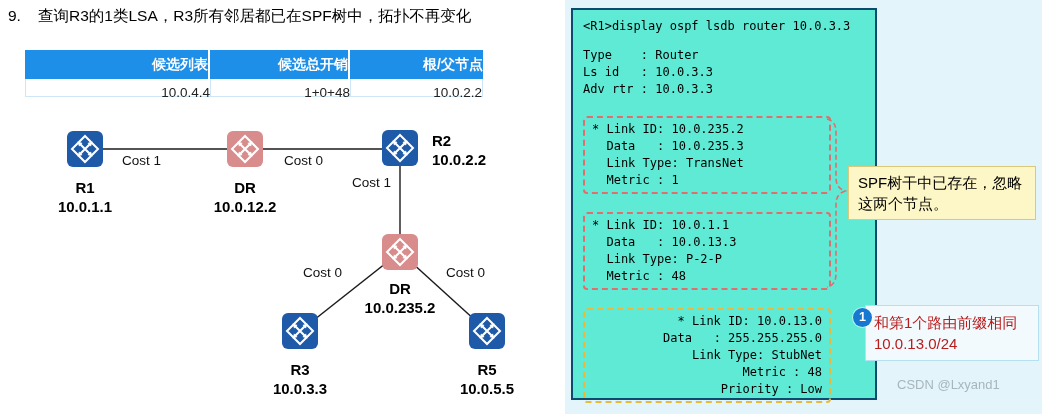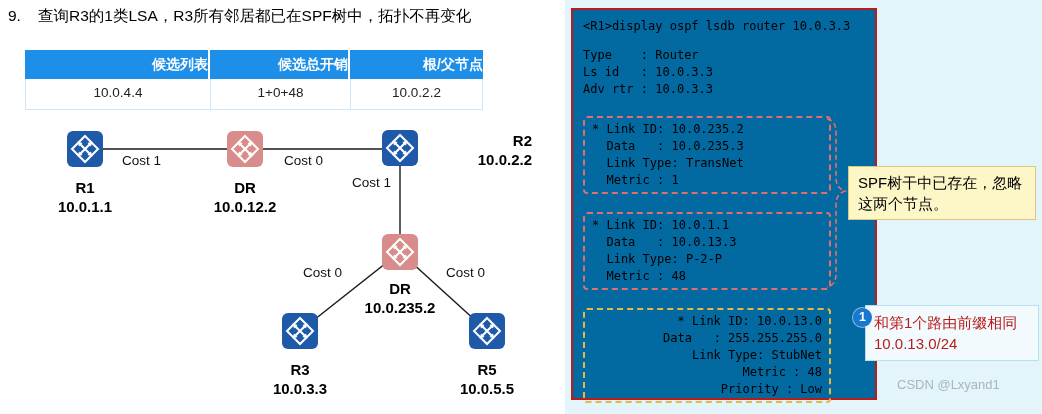--- a/index.html
+++ b/index.html
@@ -21,42 +21,42 @@
   
   .title{position:absolute;left:8px;top:6px;font-size:15.5px;color:#000;}
   .title-num{display:inline-block;width:30px;}
 
   
   .cand-table{position:absolute;left:25px;top:50px;width:458px;font-size:14px;}
   .trow{display:grid;grid-template-columns:185px 140px 133px;}
   .th{background:var(--table-header-blue);color:#fff;font-weight:bold;text-align:right;
       height:29px;line-height:29px;border-right:2px solid #fff;}
   .th:last-child{border-right:none;}
-  .td{background:#fff;color:#222;text-align:center;height:31px;line-height:28px;font-size:13.5px;
+  .td{background:#fff;color:#222;text-align:right;height:18px;line-height:28px;font-size:13.5px;
       border:1px solid #cfe6f6;border-top:none;border-right:none;}
   .td:last-child{border-right:1px solid #cfe6f6;}
 
   
   .topology{position:absolute;inset:0;}
   .edges{position:absolute;left:0;top:0;width:560px;height:414px;}
   .edges line{stroke:#1a1a1a;stroke-width:1.4;}
   .node{position:absolute;width:38px;height:38px;}
   .node .bg{fill:var(--router-blue);}
   .node.pink .bg{fill:var(--dr-pink);}
   .node .diamond{fill:none;stroke:#fff;stroke-width:2;}
   .node .cross{fill:none;stroke:#fff;stroke-width:2.1;}
   .node .ah{fill:#fff;}
-  .nlabel{position:absolute;font-size:15px;font-weight:bold;line-height:19px;color:#000;text-align:right;}
+  .nlabel{position:absolute;font-size:15px;font-weight:bold;line-height:19px;color:#000;}
   .nlabel.c{text-align:center;}
   .cost{position:absolute;font-size:13.5px;color:#111;}
 
   
   .panel{position:absolute;left:565px;top:0;width:477px;height:414px;background:var(--panel-bg);}
-  .terminal{position:absolute;left:6px;top:8px;width:306px;height:392px;background:#0369a1;
-            border:2px solid #b91c1c;padding:8px 10px;
+  .terminal{position:absolute;left:6px;top:8px;width:306px;height:392px;background:#5eead4;
+            border:2px solid #0c4a6e;padding:8px 10px;
             font-family:"DejaVu Sans Mono","Liberation Mono",monospace;
             font-size:12px;line-height:17px;color:#000;}
   .terminal pre{font:inherit;white-space:pre;}
   .hdr{margin-top:12px;}
   .block{width:248px;border:2px dashed var(--red-dash);border-radius:4px;
          padding:3px 7px;margin-top:18px;}
   .block.yellow{border-color:var(--yellow-dash);text-align:right;}
   .brace{position:absolute;left:256px;top:116px;}
   .brace path{fill:none;stroke:var(--red-dash);stroke-width:1.6;stroke-dasharray:5 3;}
   .spf-note{position:absolute;left:283px;top:166px;width:188px;background:var(--note-yellow-bg);

